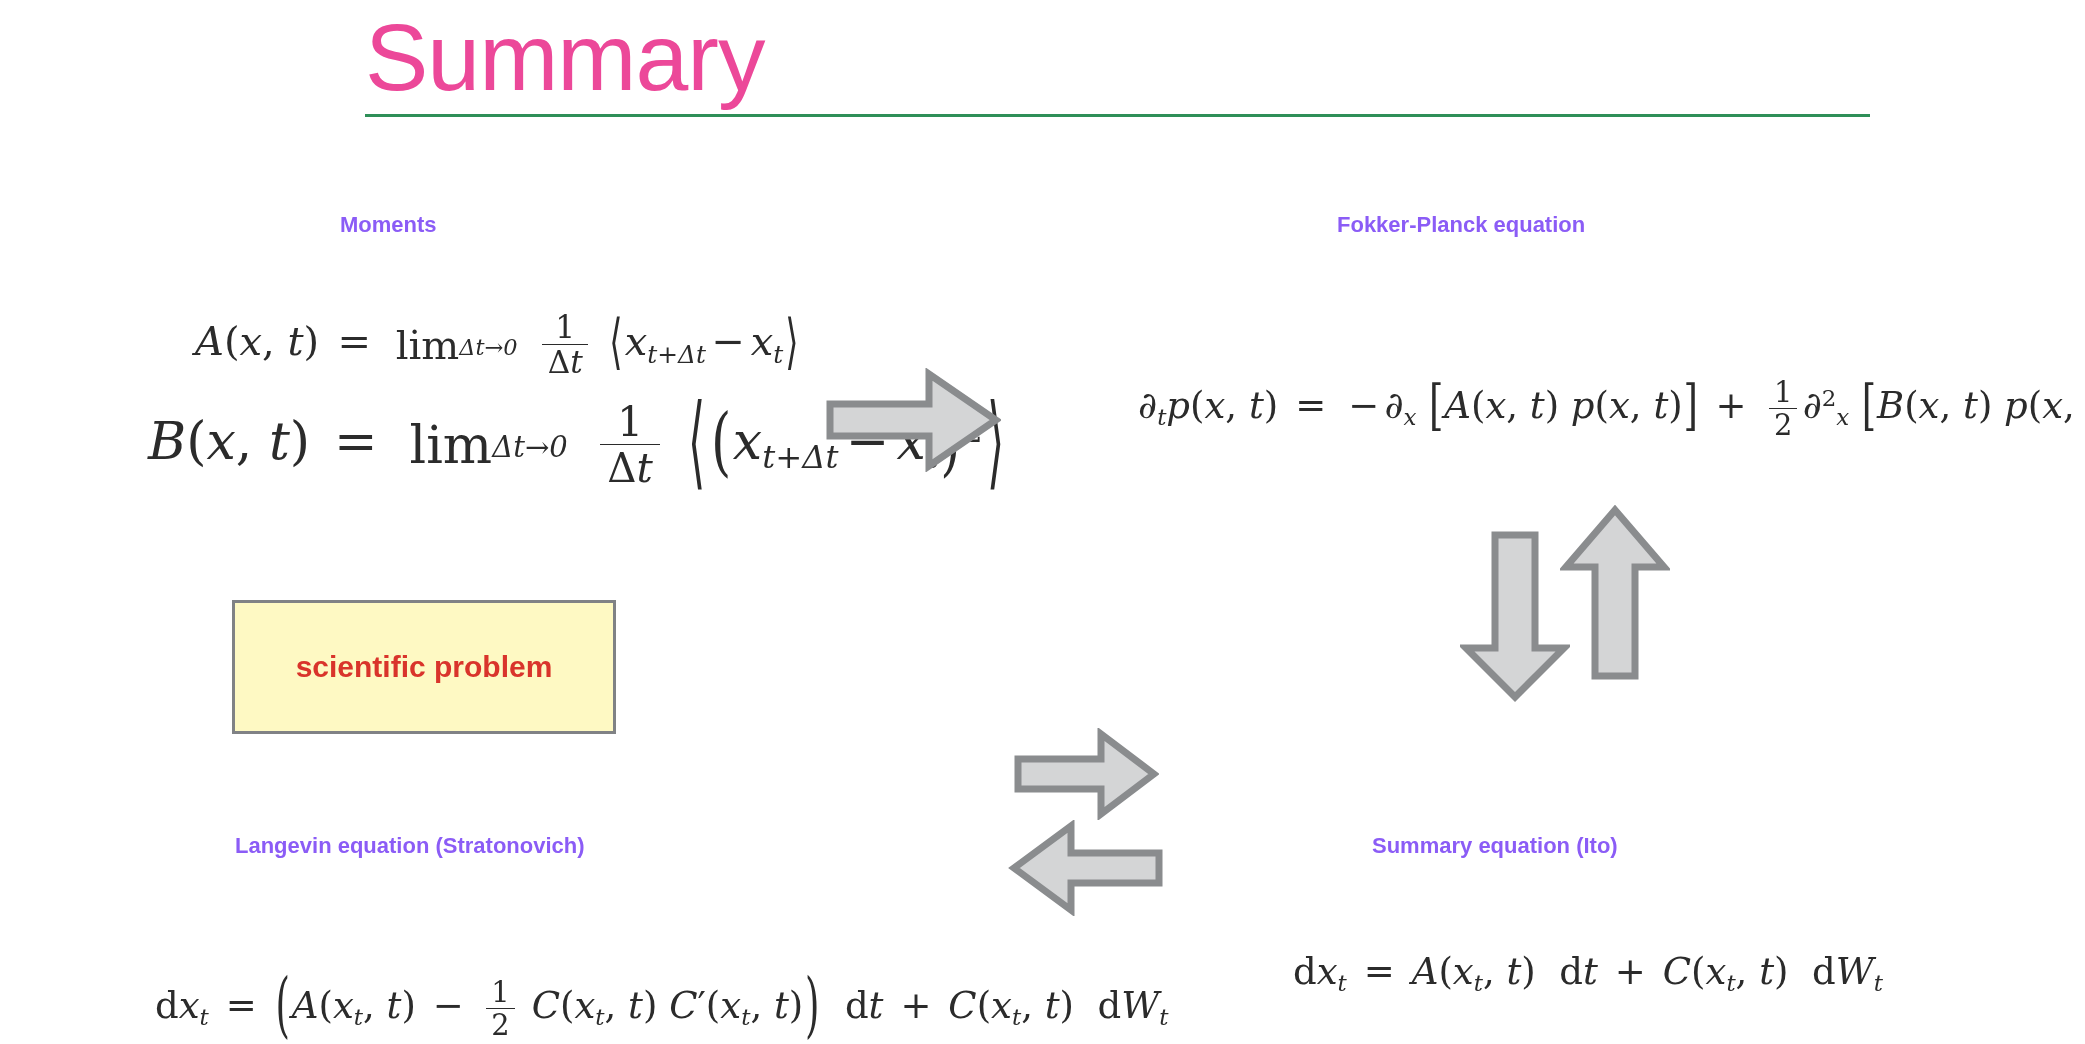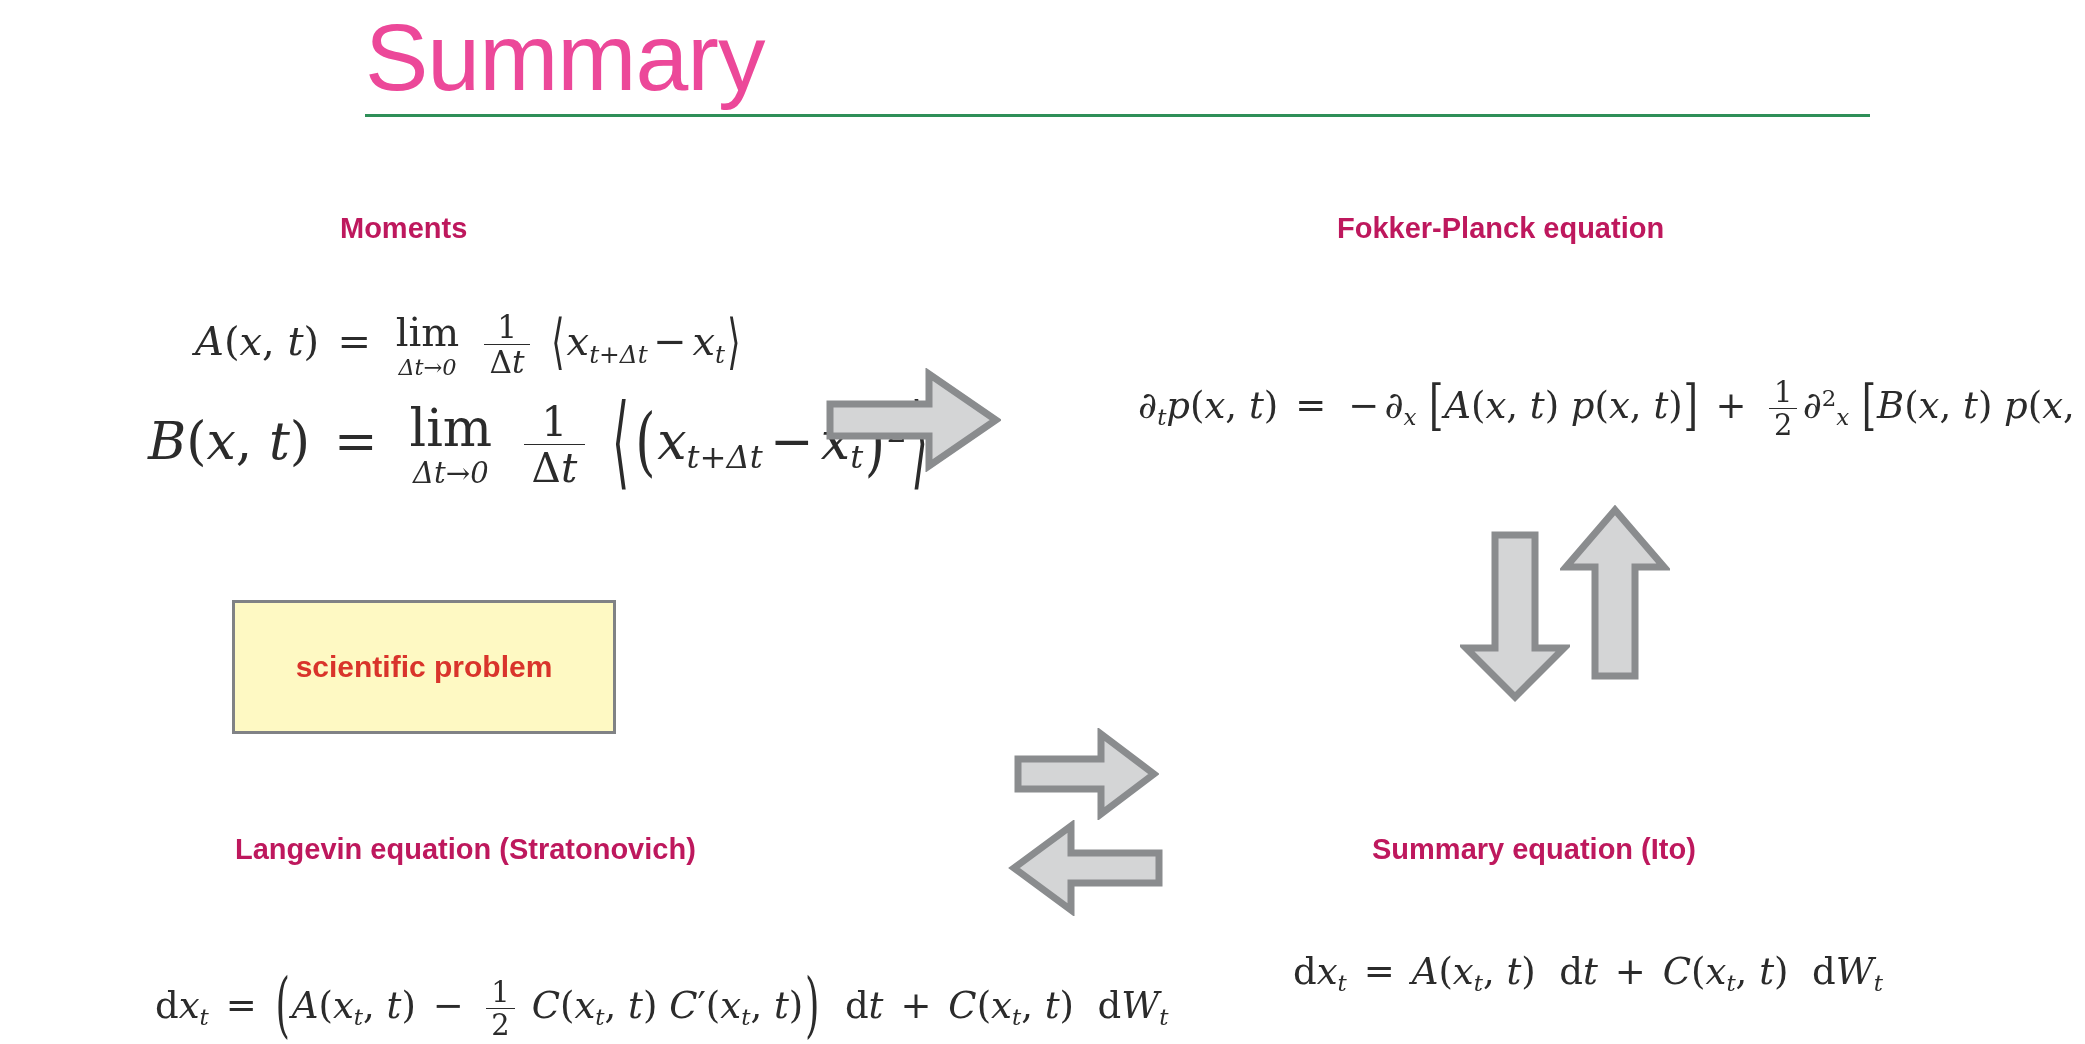--- a/index.html
+++ b/index.html
@@ -39,22 +39,22 @@
     width: 1505px;
     height: 3px;
     background: #2f8f58;
   }
 
   
   .section-heading {
     position: absolute;
     font-family: "Liberation Sans", sans-serif;
     font-weight: bold;
-    font-size: 29px;
-    color: #be185d;
+    font-size: 22px;
+    color: #8b5cf6;
     white-space: nowrap;
   }
   #heading-moments     { left: 340px;  top: 212px; }
   #heading-fokker      { left: 1337px; top: 212px; }
   #heading-stratonovich{ left: 235px;  top: 833px; }
   #heading-ito         { left: 1372px; top: 833px; }
 
   
   .math {
     position: absolute;
@@ -62,21 +62,21 @@
     color: #2b2b2b;
     white-space: nowrap;
     font-style: italic;
   }
   .math .up   { font-style: normal; }
   .math .op   { font-style: normal; padding: 0 .14em; }
 
   
   .limstack {
     display: inline-flex;
-    flex-direction: column;
+    flex-direction: row;
     align-items: center;
     vertical-align: middle;
     line-height: 1;
     margin: 0 .16em;
   }
   .limstack .limtop {
     font-style: normal;
     font-size: 1em;
   }
   .limstack .limbot {

